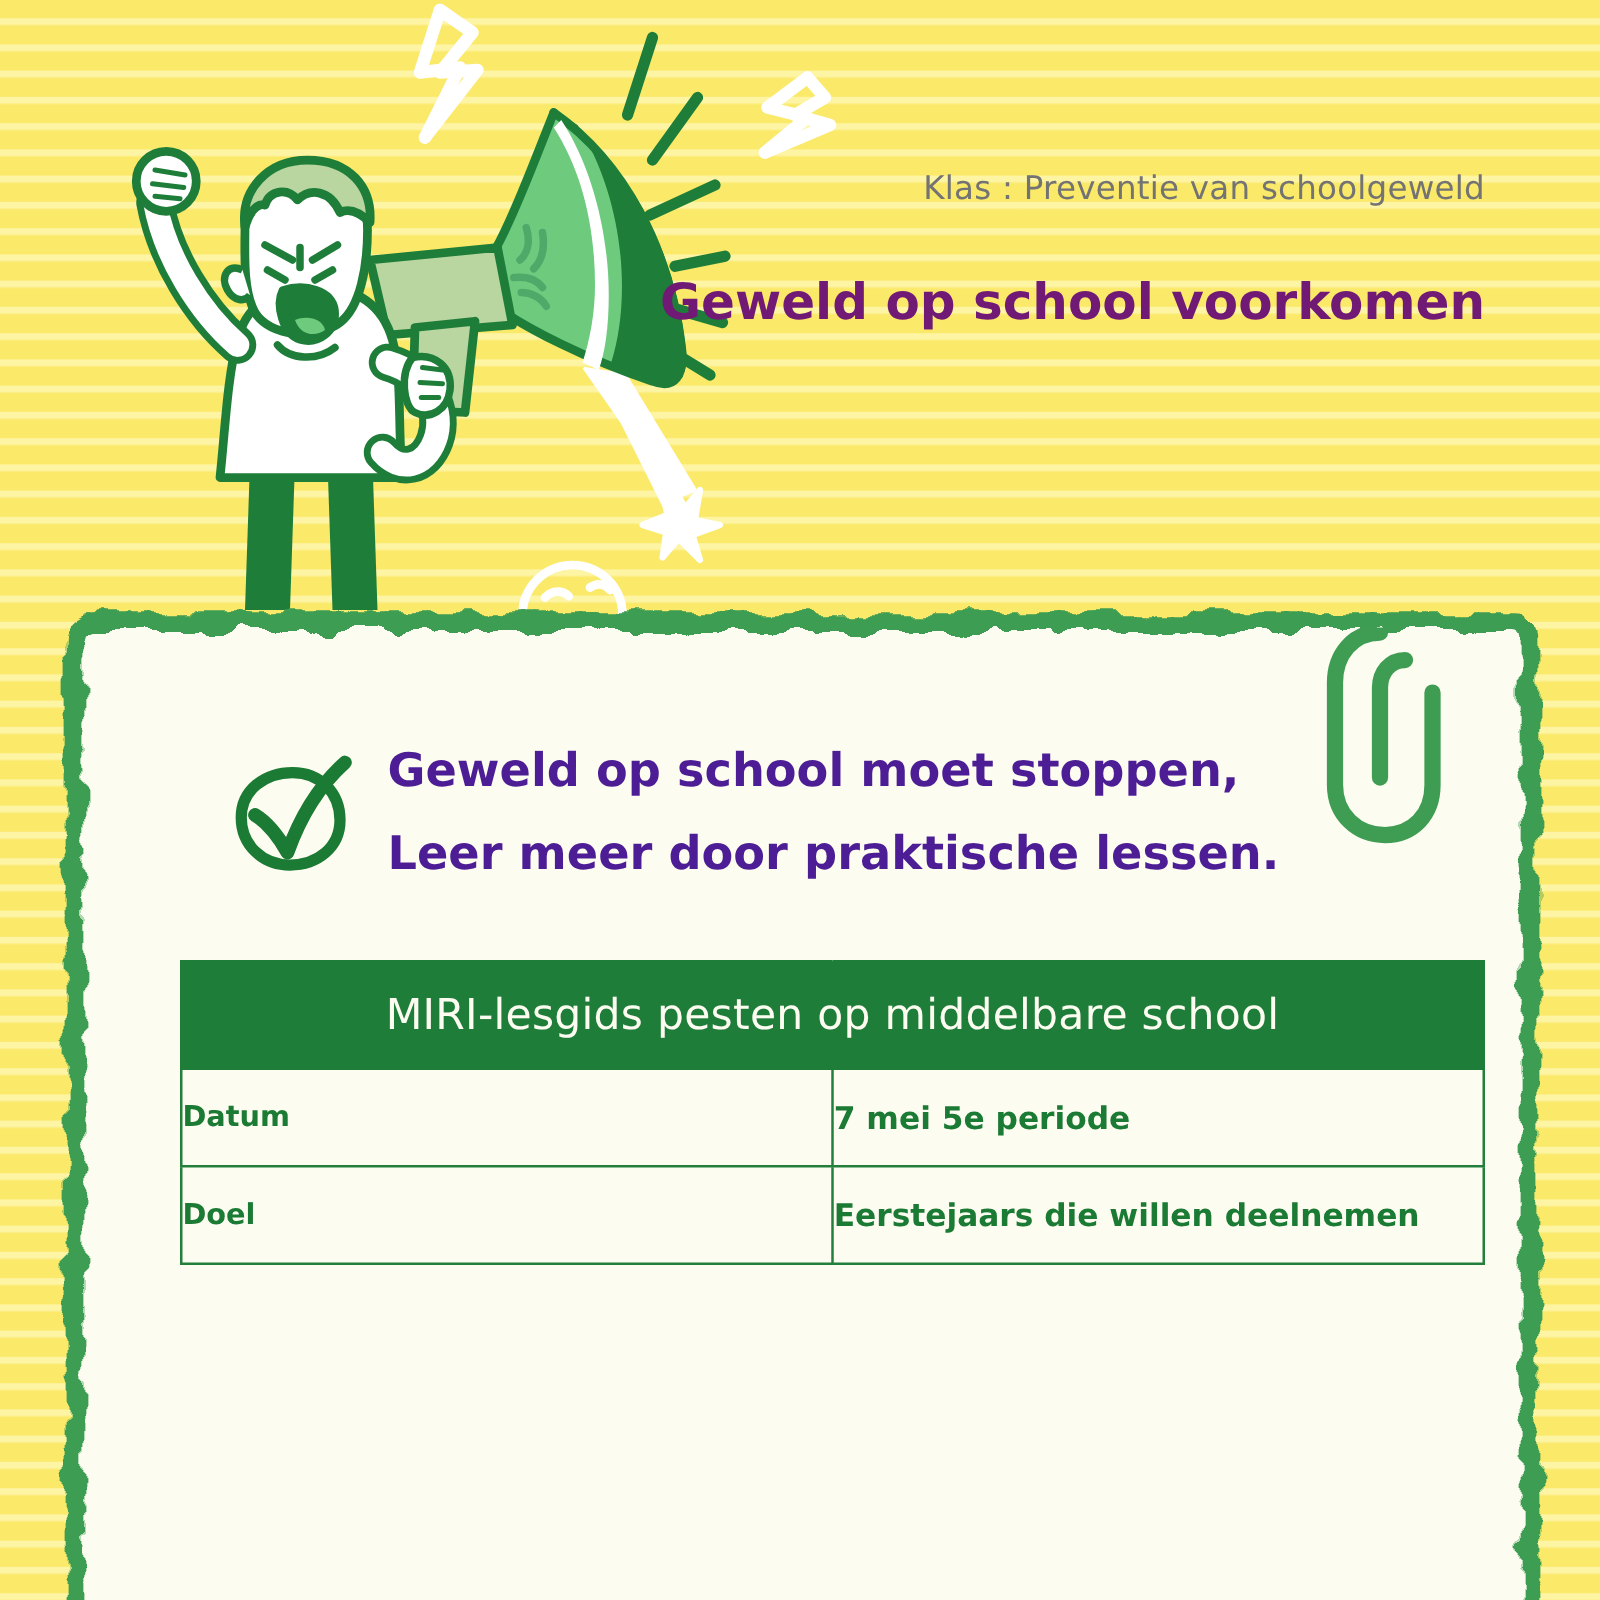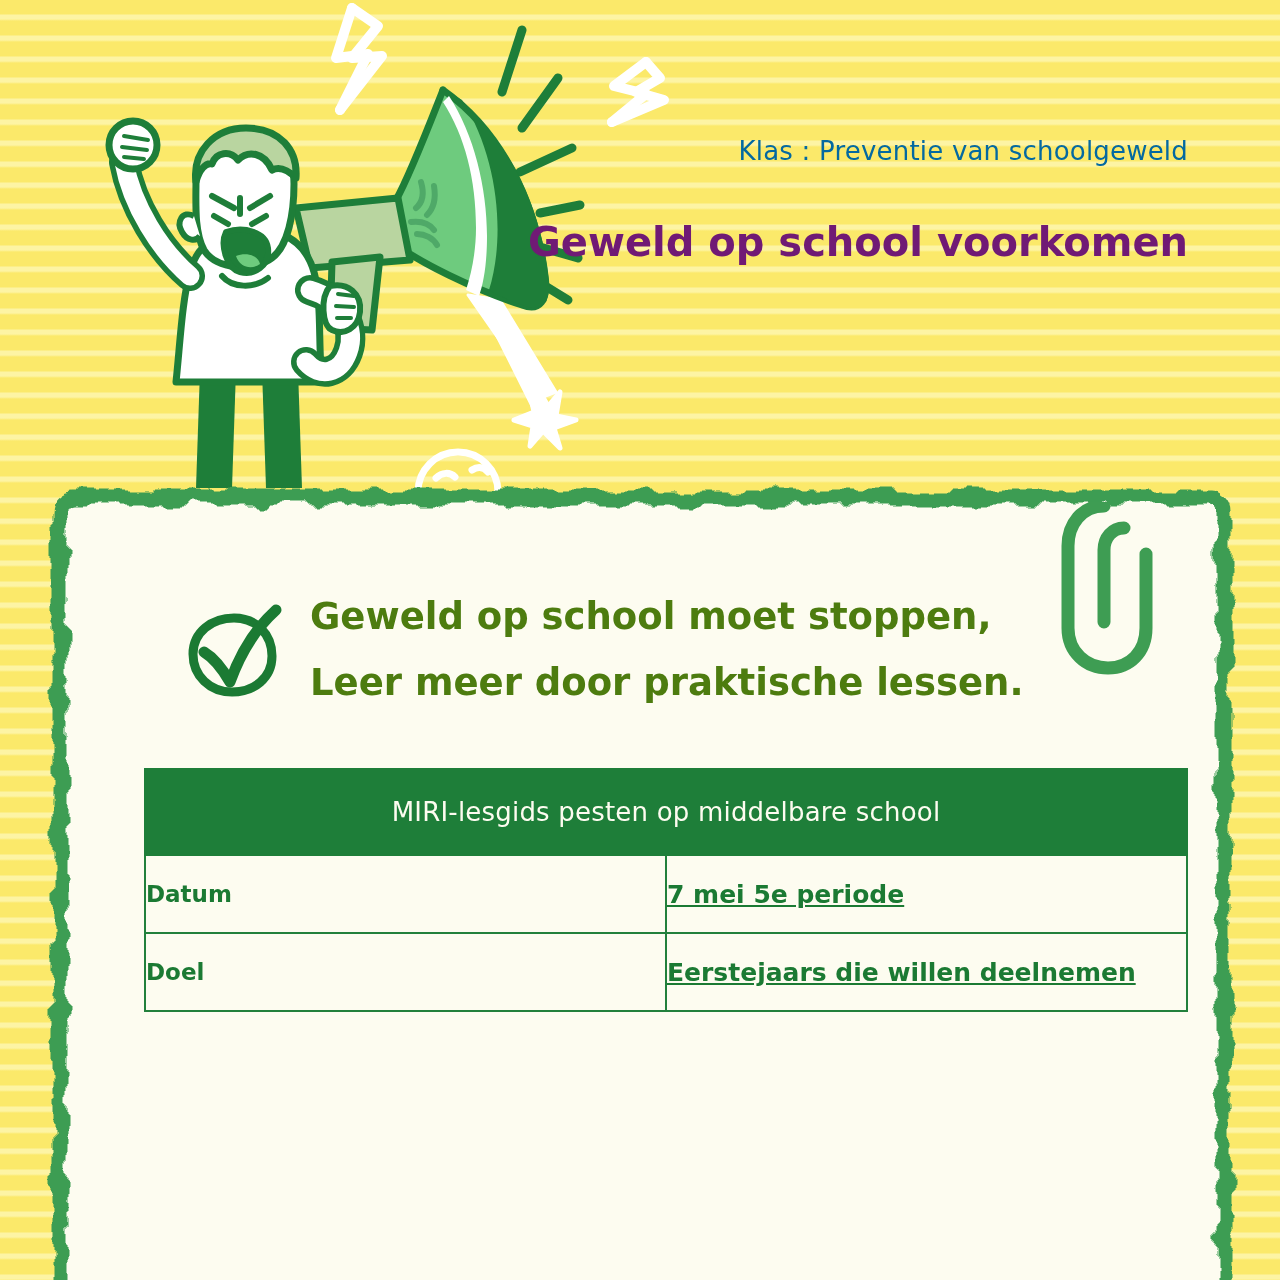--- a/index.html
+++ b/index.html
@@ -46,21 +46,21 @@
   #header-block {
     position: absolute;
     right: 92px;
     top: 136px;
     width: 700px;
     text-align: right;
     z-index: 3;
   }
   #klas-line {
     font-size: 26px;
-    color: #0369a1;
+    color: #737373;
     letter-spacing: 0.2px;
     margin-bottom: 46px;
     white-space: nowrap;
   }
   .title-line {
     font-size: 40px;
     font-weight: 700;
     color: #701a75;
     line-height: 1.52;
     white-space: nowrap;
@@ -93,40 +93,40 @@
   #headline-row {
     position: absolute;
     left: 110px;
     top: 78px;
     display: flex;
     align-items: center;
     gap: 26px;
   }
   #check-icon { flex: 0 0 auto; }
   #headline-text {
-    color: #4d7c0f;
+    color: #4c1d95;
     font-size: 37px;
     font-weight: 700;
     line-height: 1.78;
     white-space: nowrap;
   }
 
   
   #info-table {
     position: absolute;
     left: 74px;
     top: 262px;
     width: 1044px;
     border-collapse: collapse;
     table-layout: fixed;
   }
   #info-table th.tbl-title {
     background: #1E7E39;
     color: #FDFCF0;
-    font-size: 26px;
+    font-size: 34px;
     font-weight: 500;
     letter-spacing: 0.2px;
     height: 86px;
     text-align: center;
     border: 2px solid #1E7E39;
   }
   #info-table td {
     border: 2px solid #22803C;
     height: 78px;
     color: #1B7A33;
@@ -134,21 +134,20 @@
     vertical-align: middle;
   }
   #info-table td.lbl {
     width: 257px;
     font-size: 23px;
     font-weight: 600;
   }
   #info-table td.val {
     font-size: 25px;
     font-weight: 600;
-    text-decoration: underline;
   }
 </style>
 </head>
 <body>
 
 <div id="poster">
 
   <div id="stripes"></div>
 
   <svg id="deco" viewBox="0 0 1280 1280" width="1280" height="1280">

